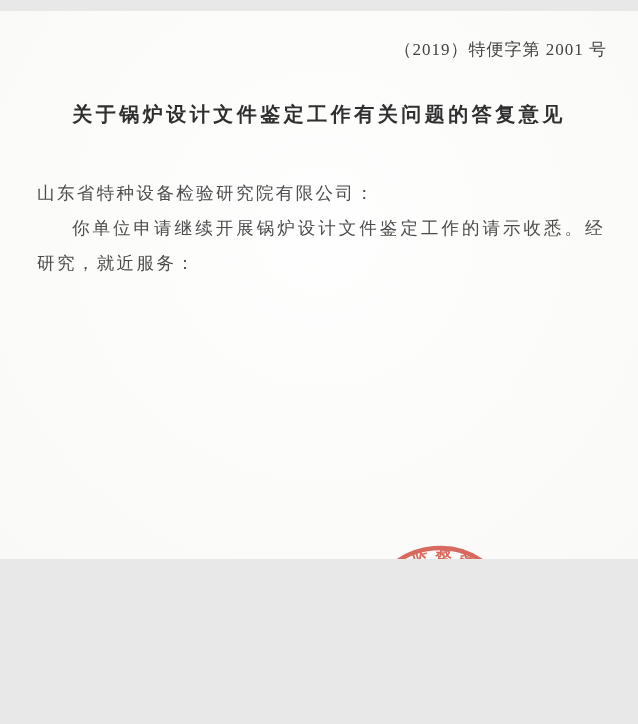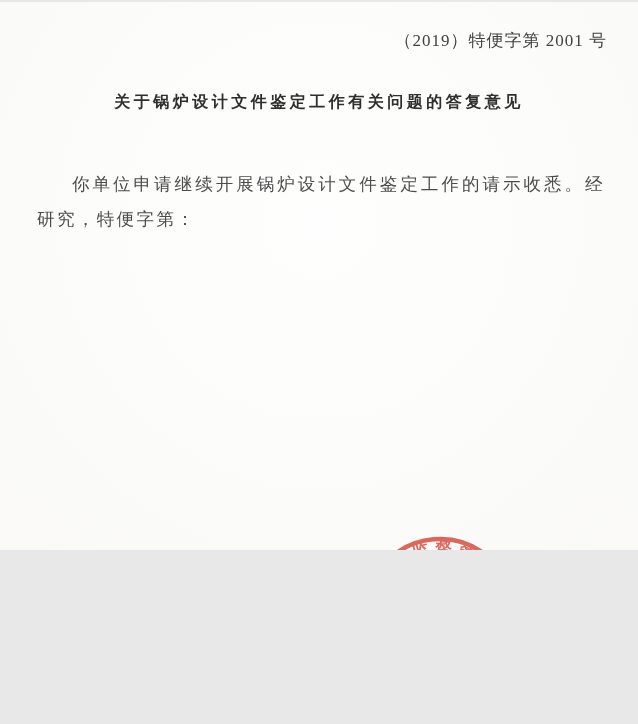--- a/index.html
+++ b/index.html
@@ -5,21 +5,21 @@
   html, body {
     margin: 0;
     padding: 0;
     background: #e8e8e8;
     font-family: "Liberation Serif", "DejaVu Serif", serif;
   }
   .page {
     position: relative;
     width: 638px;
     height: 548px;
-    margin: 2px auto;
+    margin: 11px auto;
     background: #fdfdfc;
     background-image: radial-gradient(ellipse at 50% 40%, rgba(255,255,255,0.6), rgba(240,238,234,0.25));
     overflow: hidden;
     color: #474747;
   }
   .doc-number {
     position: absolute;
     top: 27px;
     right: 31px;
     font-size: 17px;
@@ -27,21 +27,21 @@
     color: #424242;
     white-space: nowrap;
   }
   .title {
     position: absolute;
     top: 90px;
     left: 0;
     width: 100%;
     margin: 0;
     text-align: center;
-    font-size: 16px;
+    font-size: 20px;
     font-weight: bold;
     letter-spacing: 3.5px;
     color: #2f2f2f;
   }
   .body {
     position: absolute;
     top: 165px;
     left: 37px;
     right: 33px;
     font-size: 17.5px;
@@ -107,21 +107,22 @@
 </head>
 <body>
 
 <div class="page">
 
   <div class="doc-number">（2019）特便字第 2001 号</div>
 
   <h1 class="title">关于锅炉设计文件鉴定工作有关问题的答复意见</h1>
 
   <div class="body">
-    <p class="para">你单位申请继续开展锅炉设计文件鉴定工作的请示收悉。经研究，特便字第：</p>
+    <p class="salutation">山东省特种设备检验研究院有限公司：</p>
+    <p class="para">你单位申请继续开展锅炉设计文件鉴定工作的请示收悉。经研究，就近服务：</p>
   </div>
 
   <div class="issuer">市场监管总局特种设备局</div>
 
   <div class="sig-date">2019 年 7 月 16 日</div>
 
   <div class="stamp">
     <svg width="158" height="158" viewBox="0 0 156 156">
       <circle cx="78" cy="78" r="73" fill="none" stroke="#d8564b" stroke-width="4.5"></circle>
       <defs>

